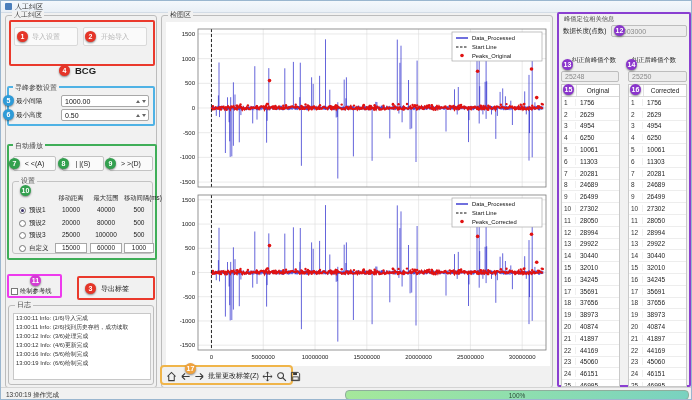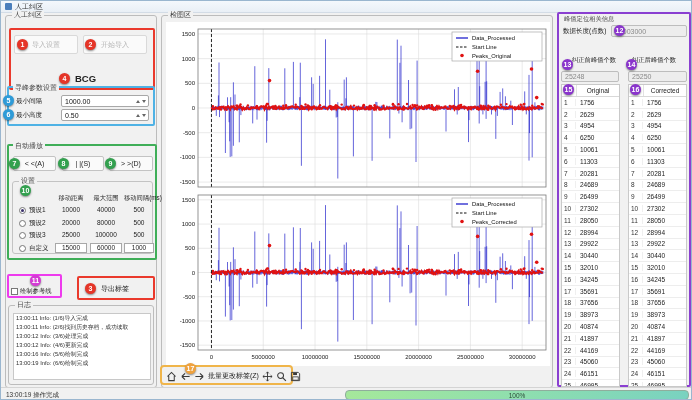--- a/index.html
+++ b/index.html
@@ -52,21 +52,21 @@
 <div class="window">
 
   <div class="titlebar">
     <div class="appicon"></div>
     <div class="ttl">人工纠区</div>
   </div>
 
   <div class="grp" style="left:4px;top:14px;width:152px;height:373px;">
     <span class="grp-label">人工纠区</span>
 
-    <div class="abox" style="left: 3px; top: 12px; width: 146px; height: 62px; border-color: rgb(234, 57, 44);">
+    <div class="abox" style="left: 3px; top: 4px; width: 146px; height: 46px; border-color: rgb(234, 57, 44);">
       <div class="btn" style="left:3px;top:5px;width:64px;height:19px;">
         <span>导入设置</span>
       </div>
       <div class="btn" style="left:72px;top:5px;width:64px;height:19px;">
         <span>开始导入</span>
       </div>
       <span class="mark" style="left: 6px; top: 9px; background: rgb(229, 53, 40);">1</span>
       <span class="mark" style="left: 74px; top: 9px; background: rgb(229, 53, 40);">2</span>
       <span class="mark" style="left: 48px; top: 43px; background: rgb(229, 53, 40);">4</span>
       <div class="lbl" style="left:64px;top:43px;font-weight:bold;font-size:9.5px;">BCG</div>

